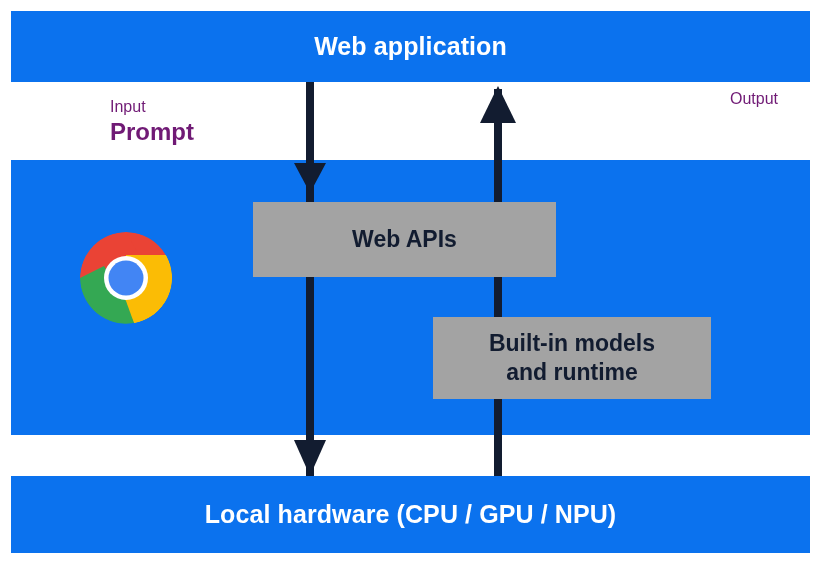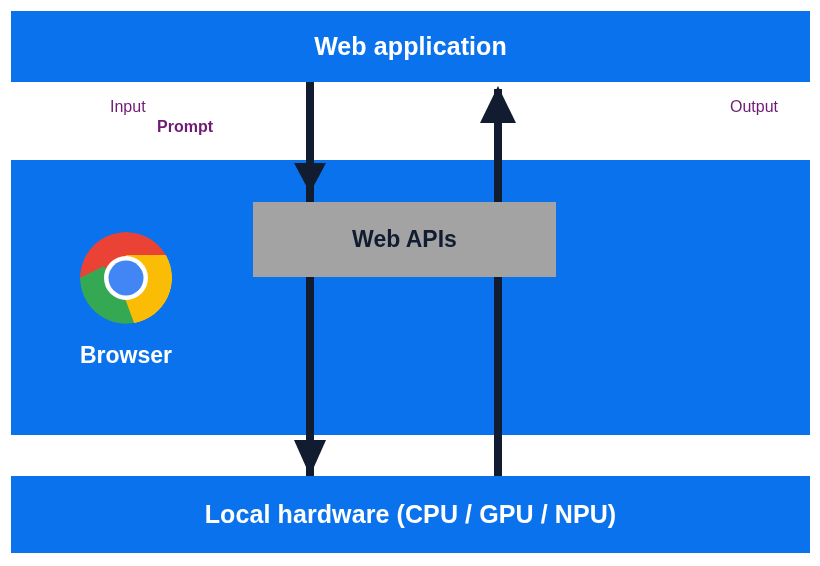--- a/index.html
+++ b/index.html
@@ -66,34 +66,33 @@
     color: #701a75;
     line-height: 1.18;
   }
   #io-input {
     left: 110px;
     top: 98px;
     text-align: left;
   }
   #io-output {
     right: 42px;
-    top: 98px;
+    top: 90px;
     text-align: left;
   }
   .io-kind {
     font-size: 16px;
     font-weight: normal;
     display: block;
   }
   .io-value {
-    font-size: 16px;
+    font-size: 24px;
     font-weight: bold;
     display: block;
     margin-top: 1px;
-    margin-left: 47px;
   }
 
   
   .arrow {
     position: absolute;
     overflow: visible;
   }
   #arrow-down-to-hardware {
     left: 286px;
     top: 82px;
@@ -210,25 +209,30 @@
         <path d="M88 25 A46 46 0 0 1 56 93 L40 60 L88 25 Z" fill="#FBBC05"></path>
         <path d="M88 25 L48 25 L48 71 L56 93 A46 46 0 0 0 88 25 Z" fill="#FBBC05"></path>
 
         <path d="M2 48 A46 46 0 0 0 56 93 L48 71 L26 36 Z" fill="#34A853"></path>
 
         <circle cx="48" cy="48" r="22" fill="#FFFFFF"></circle>
 
         <circle cx="48" cy="48" r="17.5" fill="#4285F4"></circle>
       </g>
     </svg>
-    <span id="browser-label">Browser</span>
   </div>
 
   <div class="amber-box" id="box-web-apis">
     <span class="amber-box-label">Web APIs</span>
   </div>
 
+  <div class="amber-box" id="box-builtin-models">
+    <span class="amber-box-label">
+      <span>Built-in models</span><br>
+      <span>and runtime</span>
+    </span>
+  </div>
 
   <div class="band" id="band-local-hardware">
     <span class="band-title">Local hardware (CPU / GPU / NPU)</span>
   </div>
 
 </div>
 
 </body></html>

